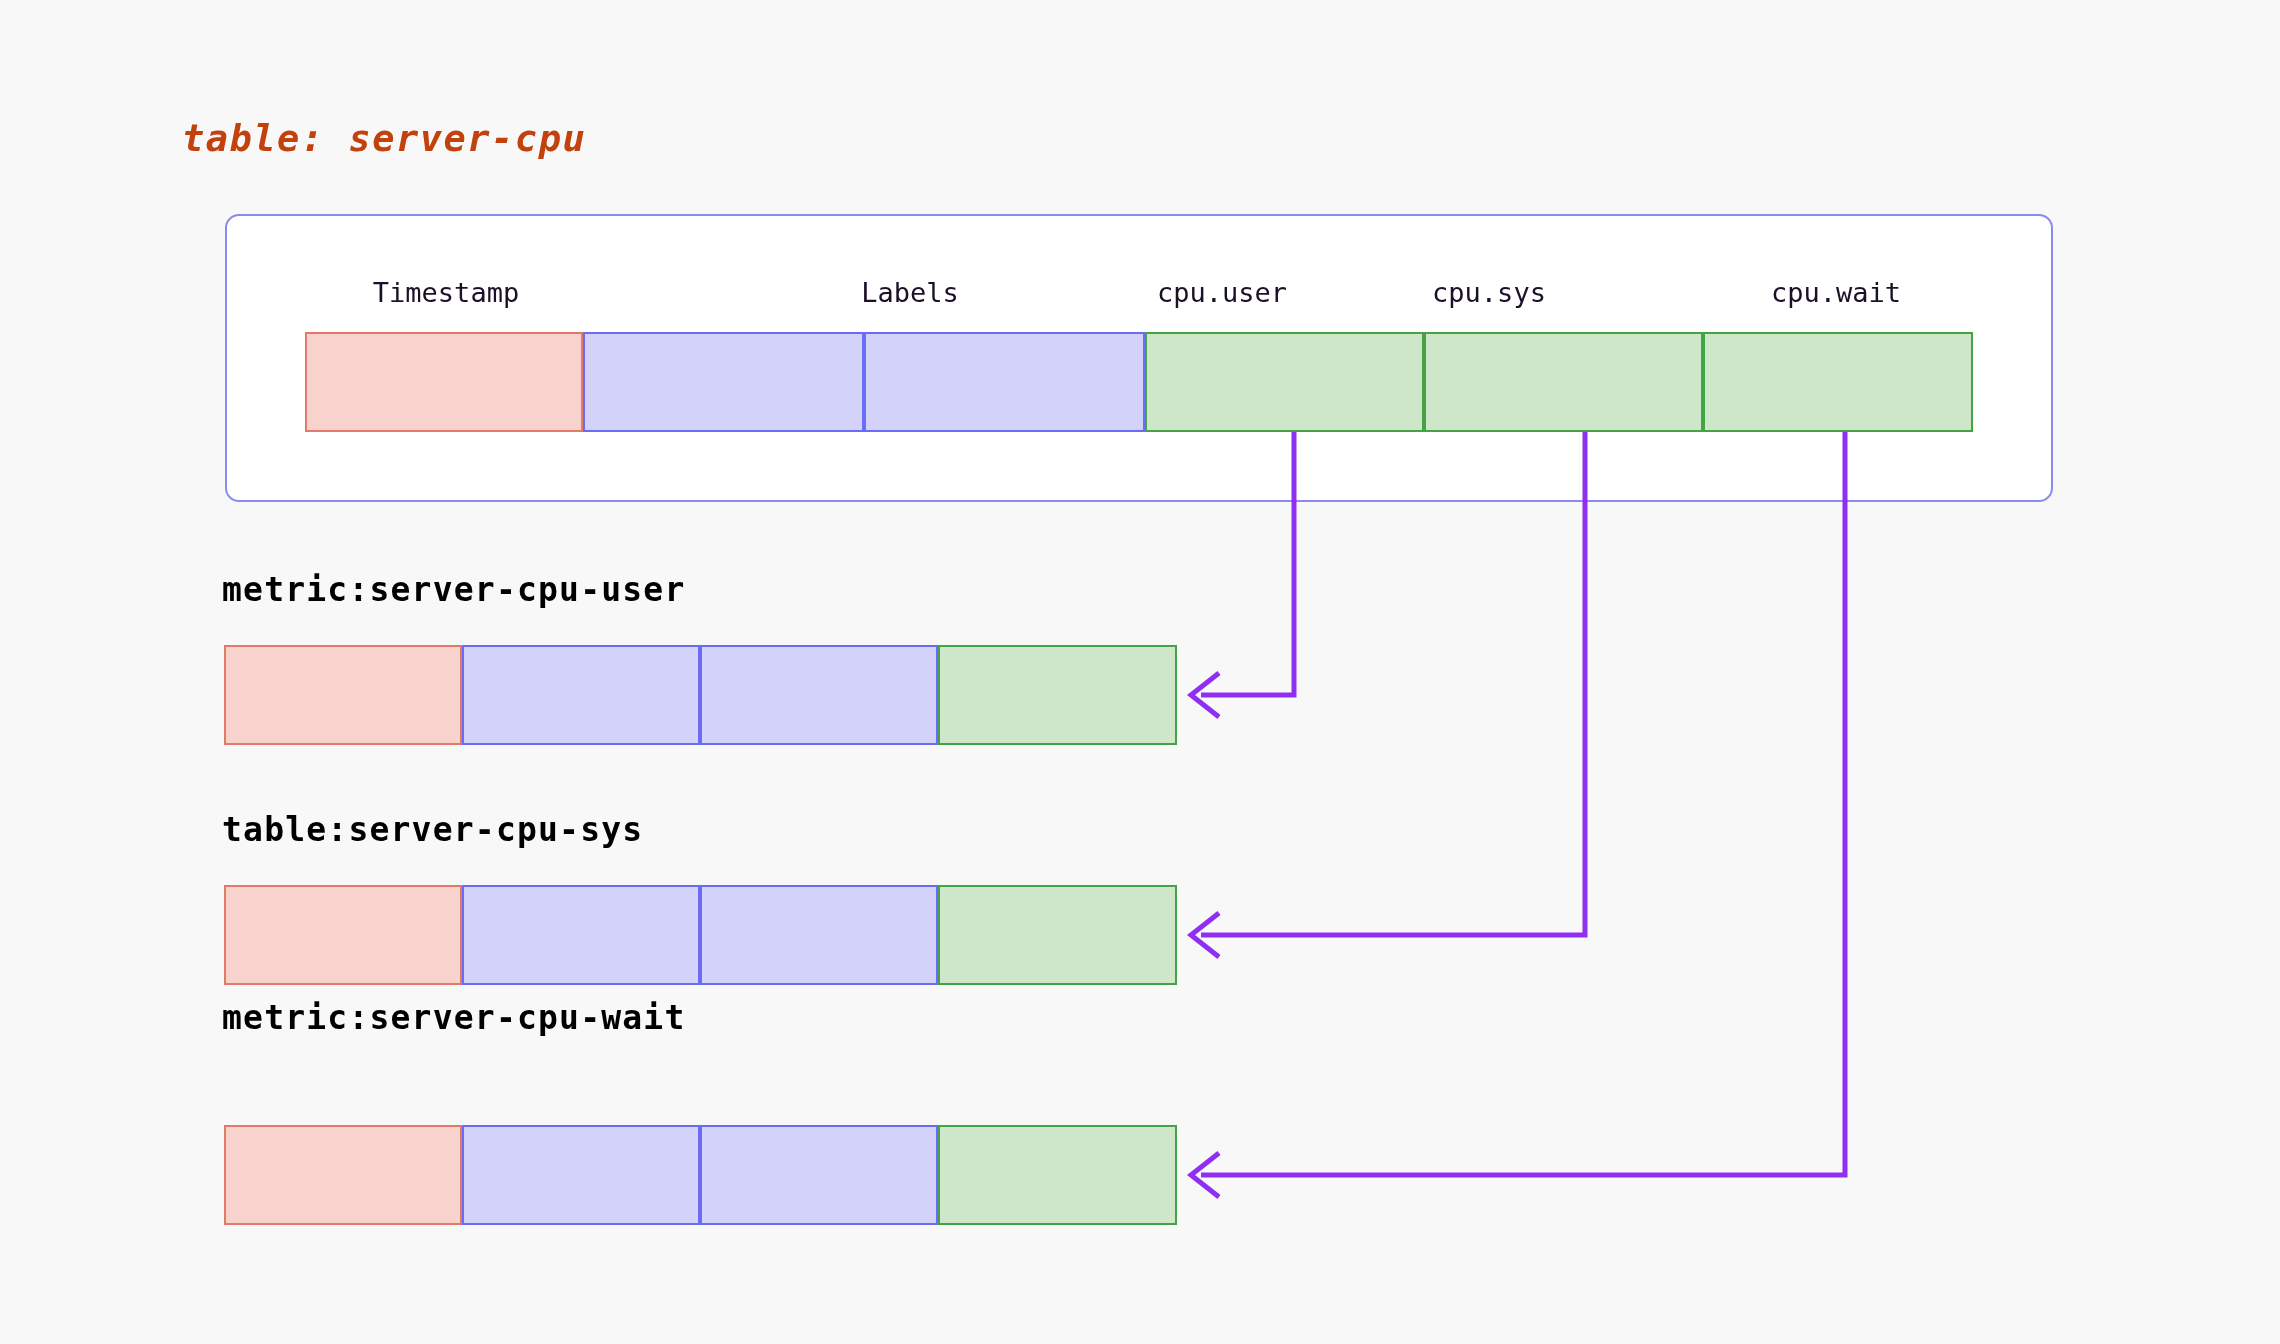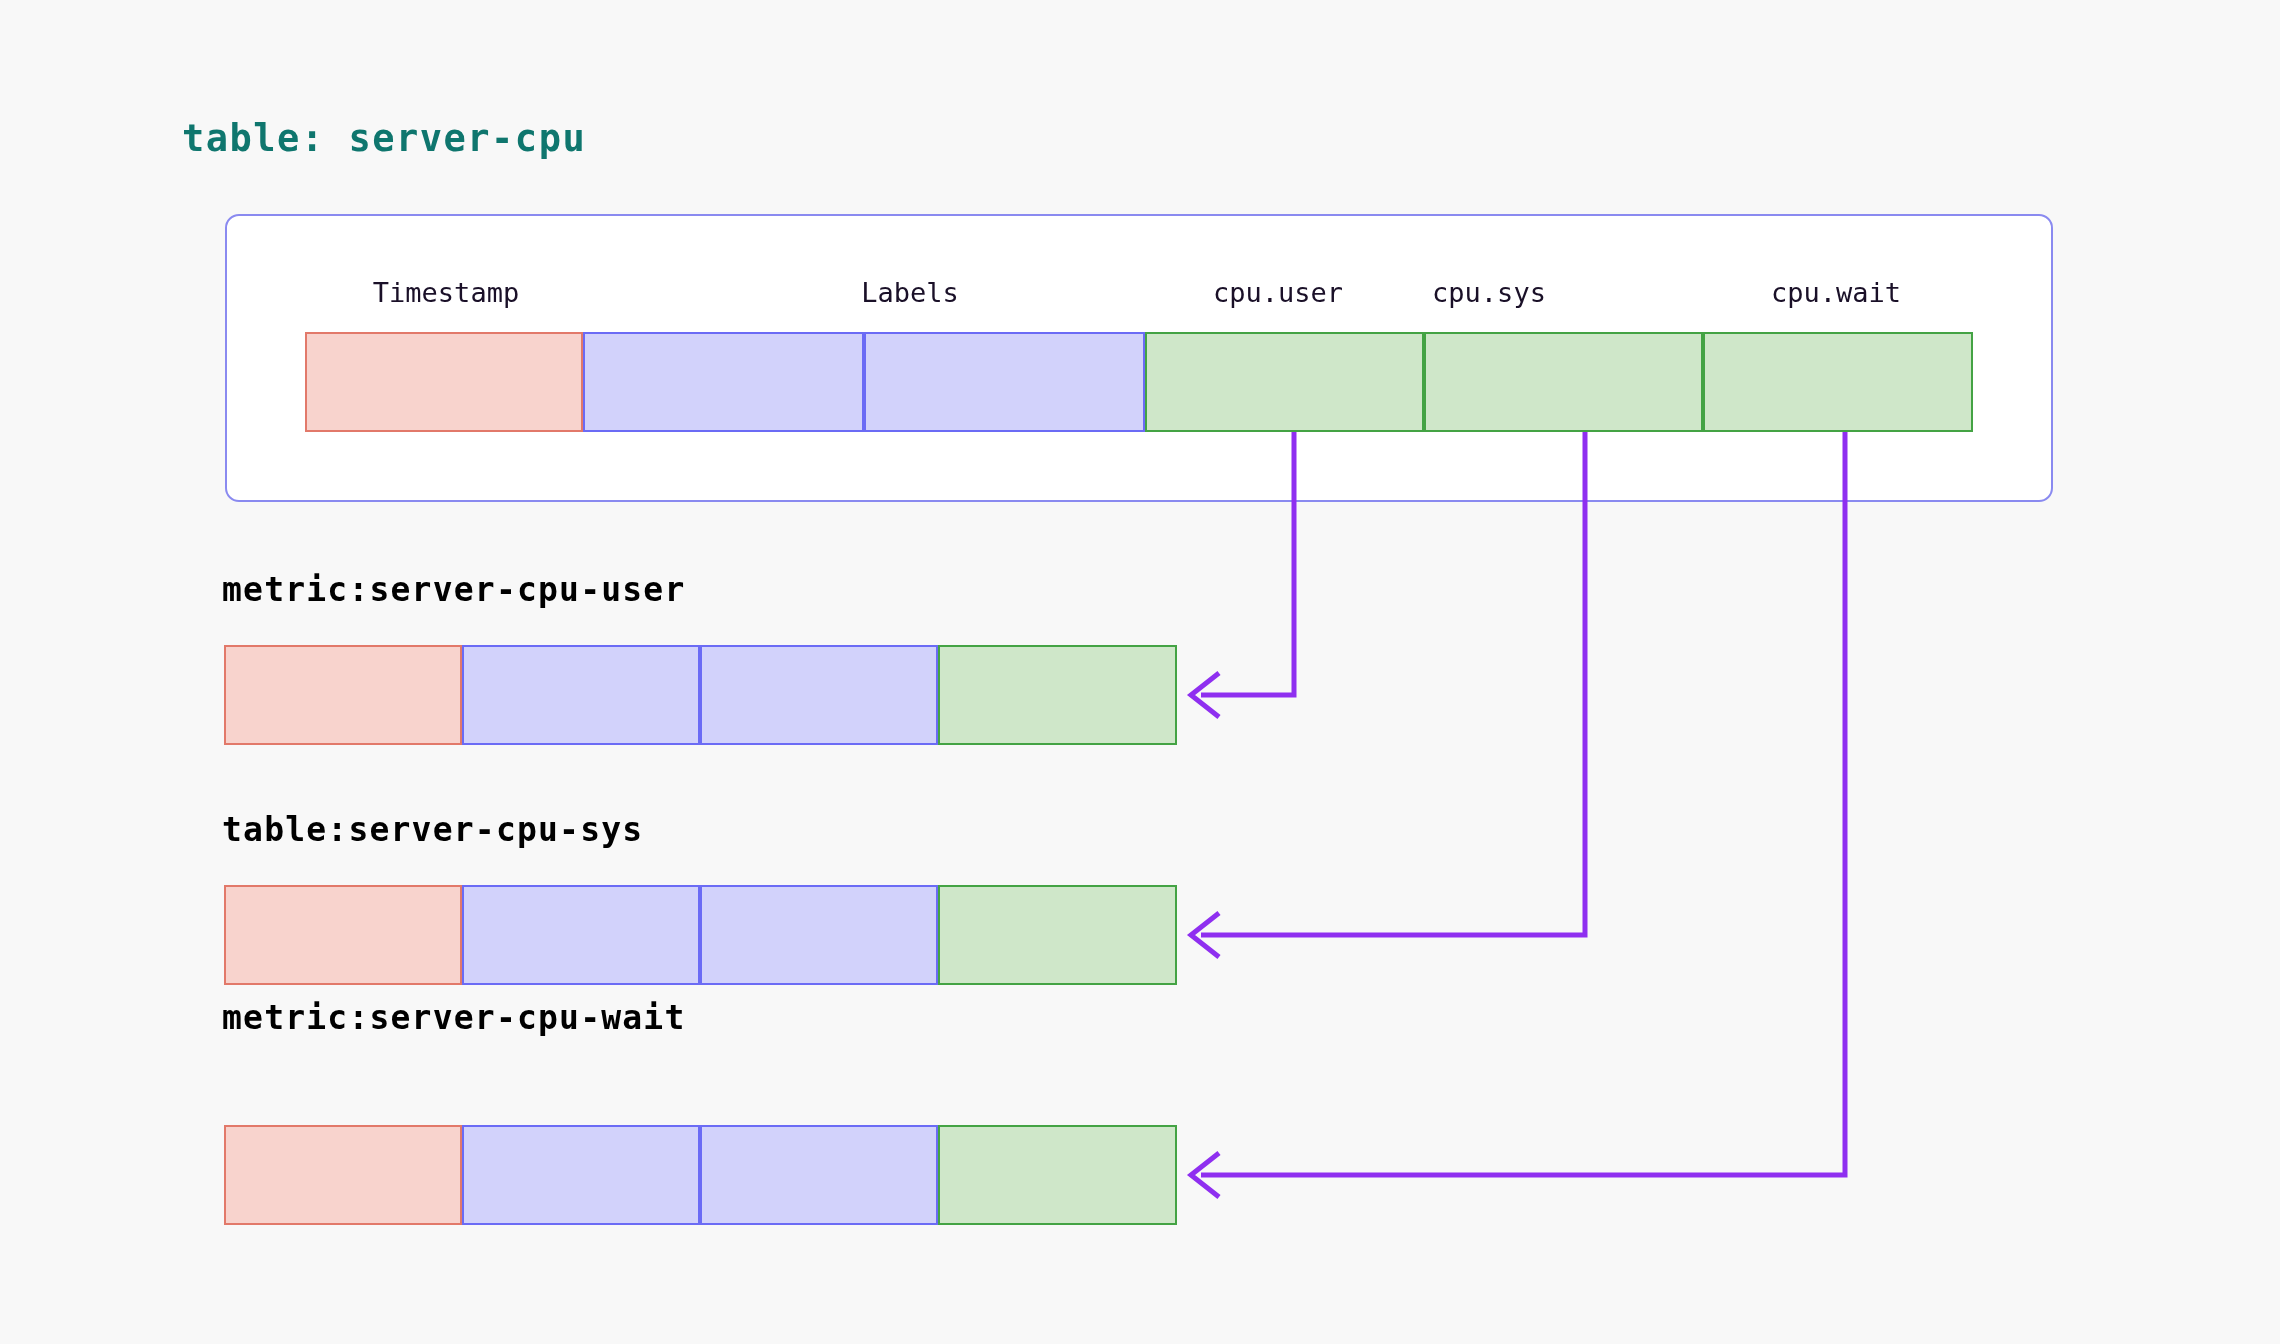--- a/index.html
+++ b/index.html
@@ -21,22 +21,23 @@
 
   
   .table-title {
     position: absolute;
     left: 182px;
     top: 117px;
     font-family: "DejaVu Sans Mono", monospace;
     font-size: 37px;
     font-weight: bold;
     letter-spacing: 1.5px;
-    color: #0f766e;
+    color: #c2410c;
     white-space: pre;
+    font-style: italic;
   }
 
   
   .table-card {
     position: absolute;
     left: 225px;
     top: 214px;
     width: 1828px;
     height: 288px;
     background: #ffffff;
@@ -139,21 +140,21 @@
 
 <div id="page">
 
   <div class="table-title">table: server-cpu</div>
 
   <div class="table-card"></div>
 
   <div class="col-headers">
       <div class="col-header" style="left: 221px;">Timestamp</div>
       <div class="col-header" style="left: 637px; margin-left: 48px;">Labels</div>
-      <div class="col-header" style="left: 1053px;">cpu.user</div>
+      <div class="col-header" style="left: 997px;">cpu.user</div>
       <div class="col-header" style="left: 1264px;">cpu.sys</div>
       <div class="col-header" style="left: 1611px;">cpu.wait</div>
     </div>
 
   <div class="table-row">
       <div class="cell ts" style="left: 0px; width: 278px;"></div>
       <div class="cell lbl" style="left: 278px; width: 281px;"></div>
       <div class="cell lbl" style="left: 559px; width: 281px;"></div>
       <div class="cell val" style="left: 840px; width: 279px;"></div>
       <div class="cell val" style="left: 1119px; width: 279px;"></div>

